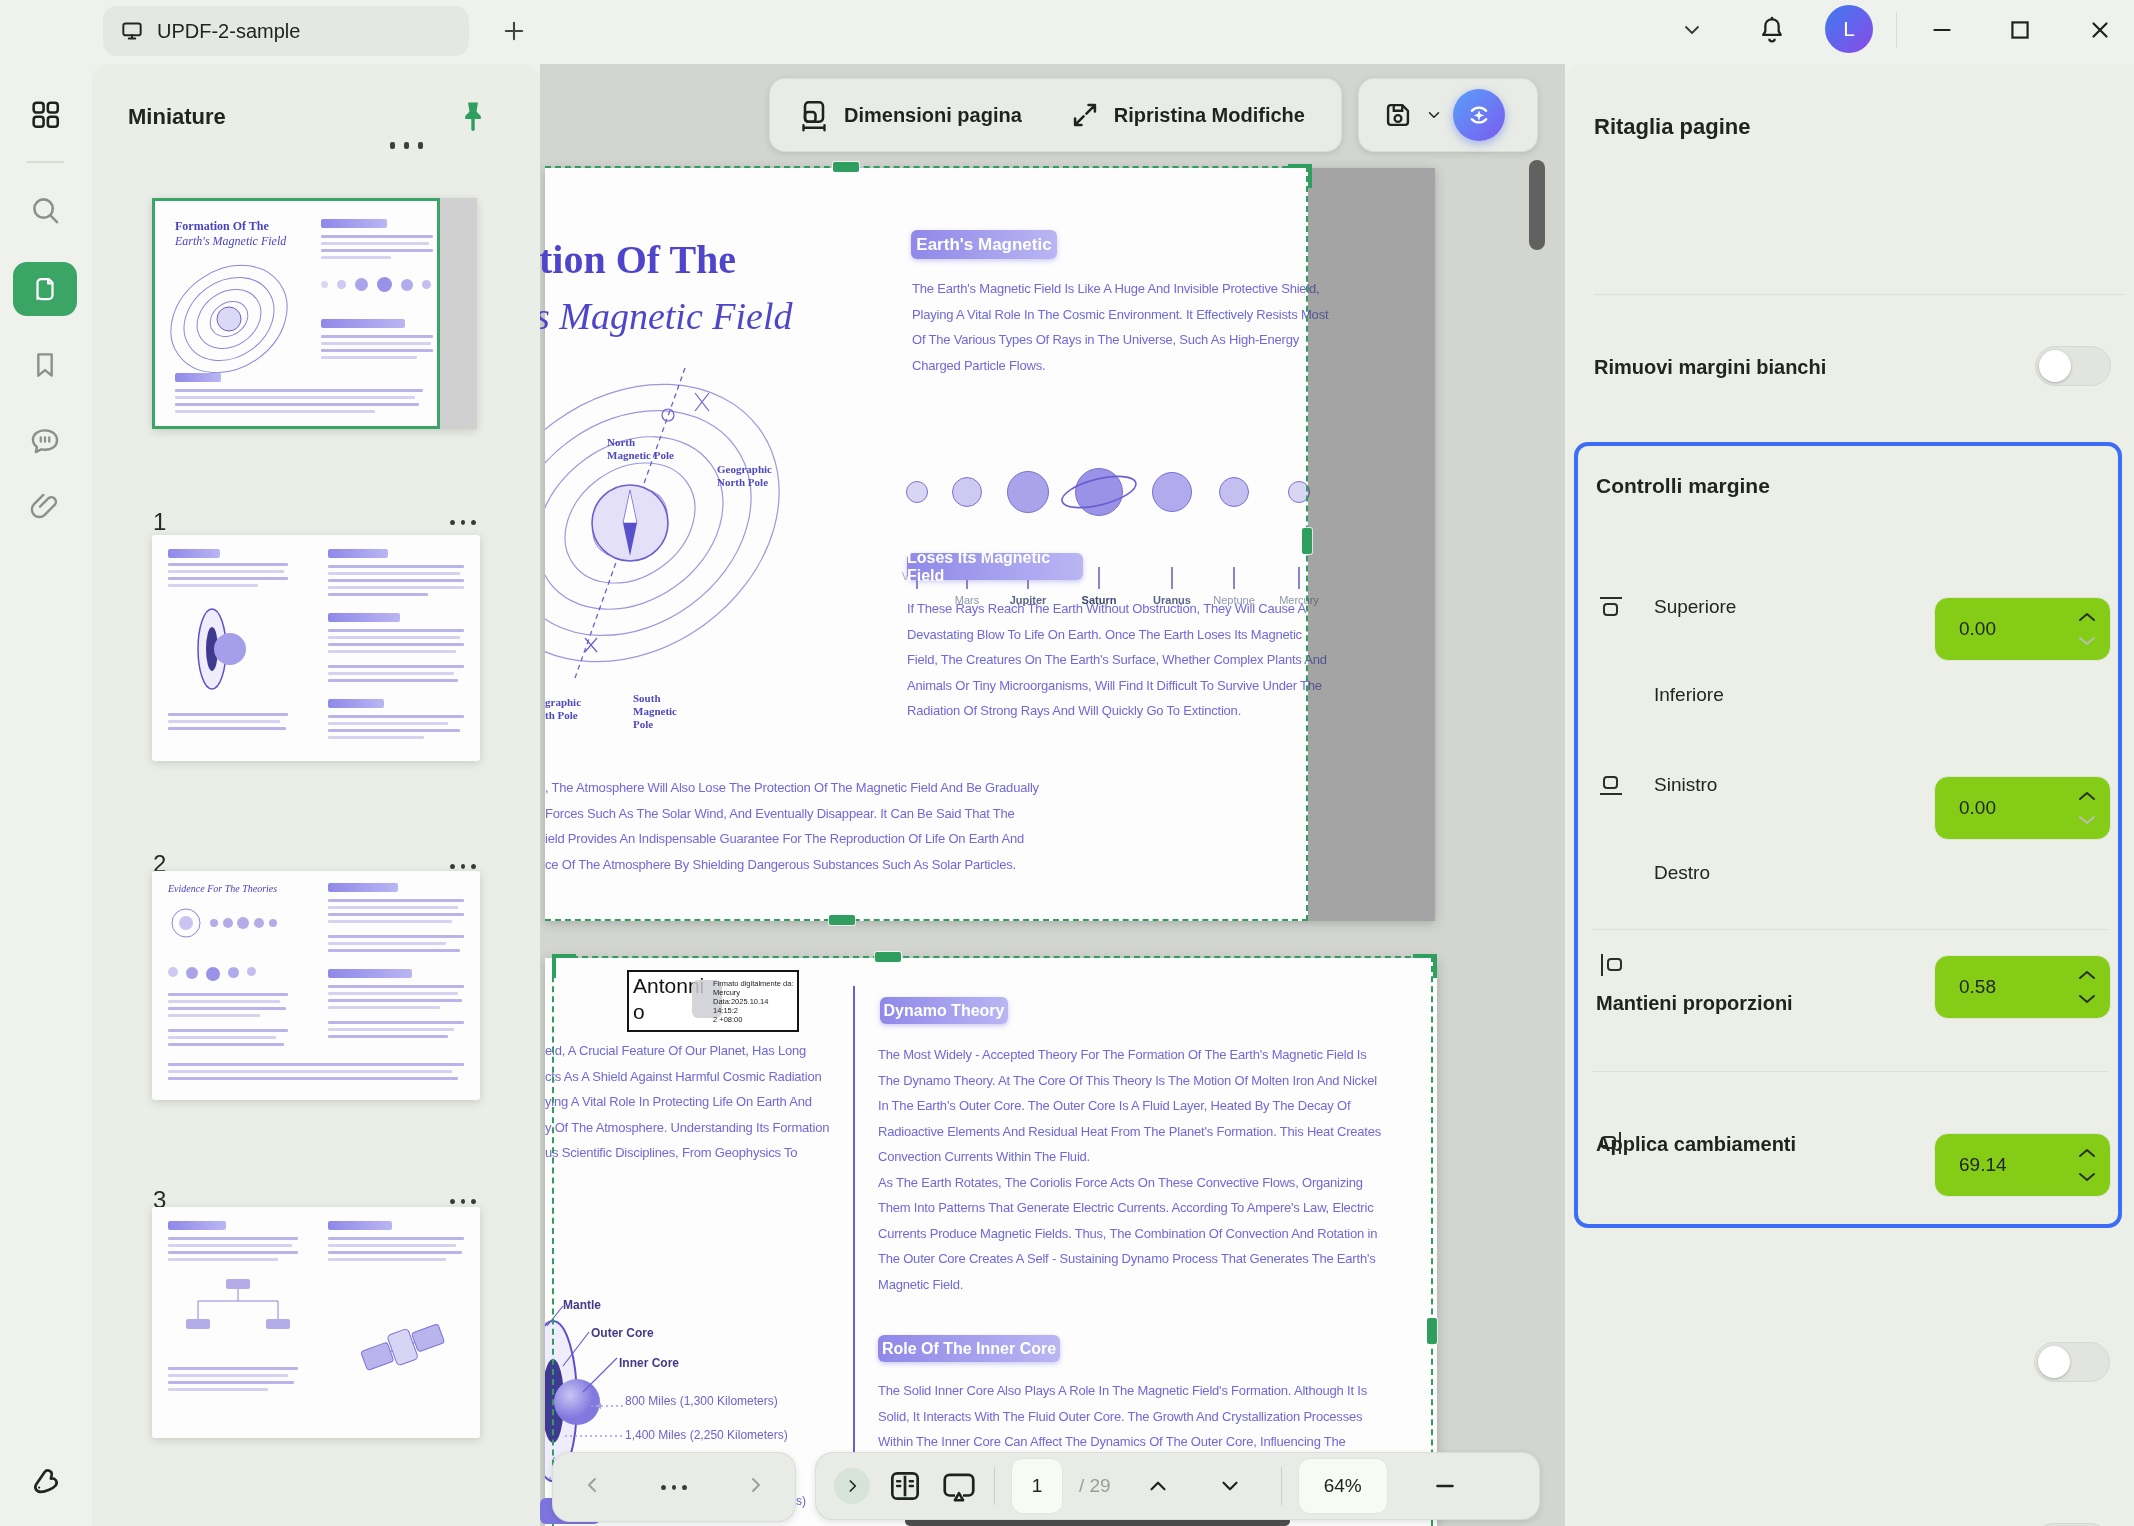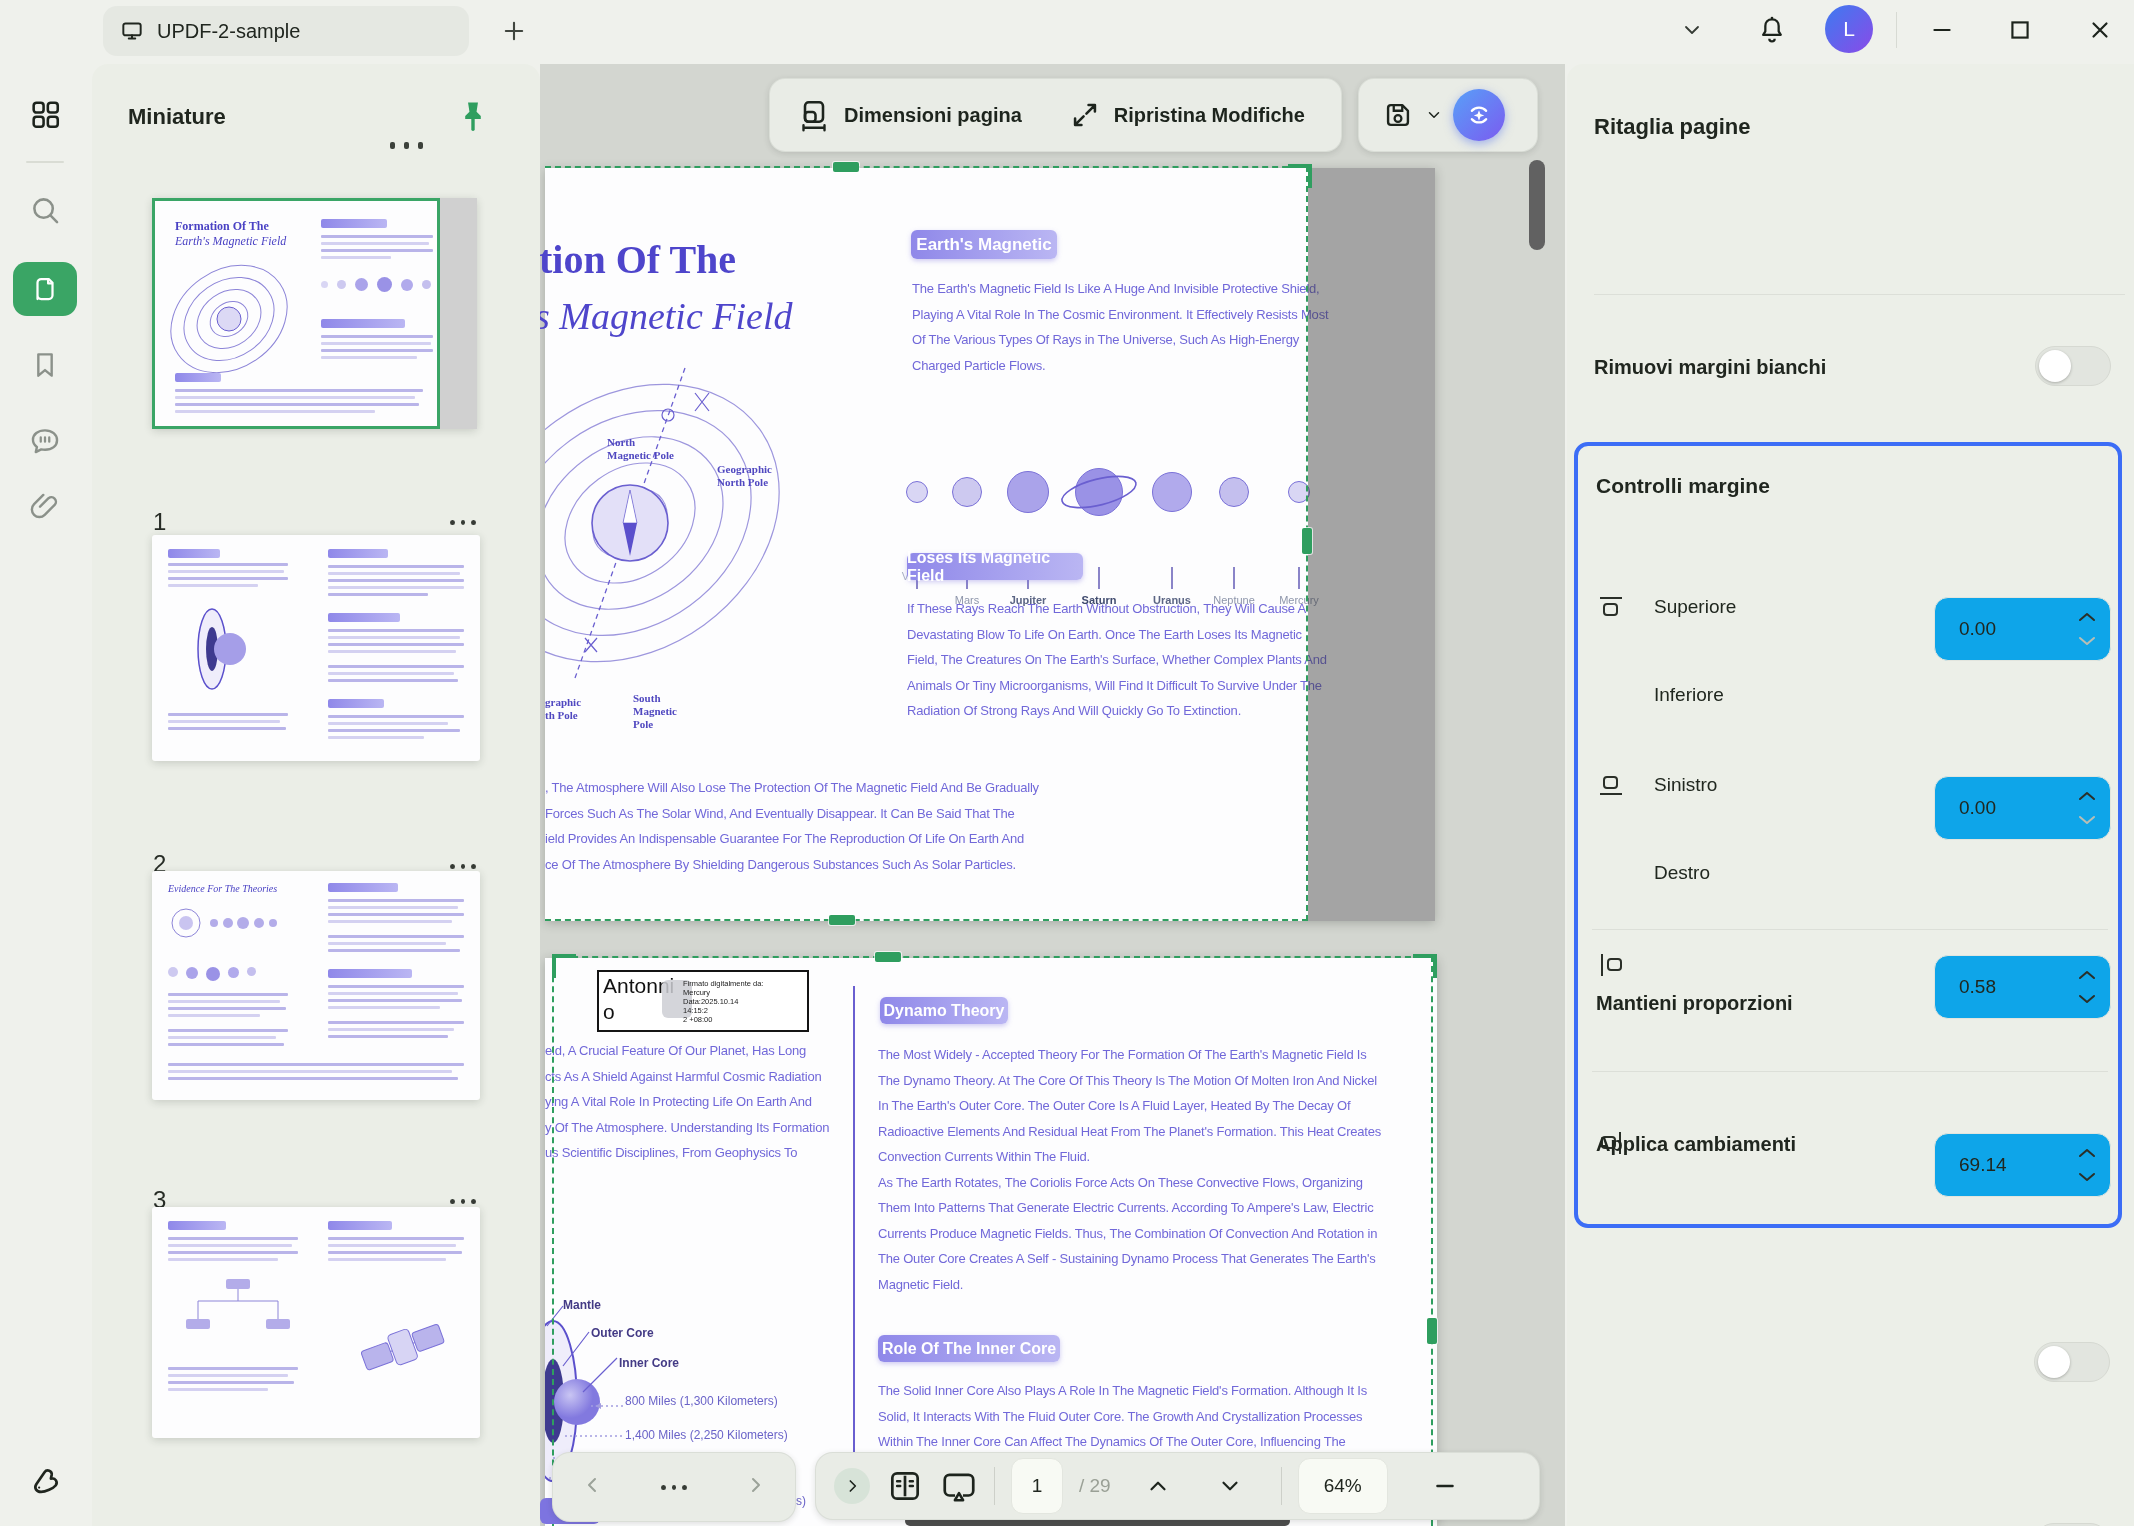--- a/index.html
+++ b/index.html
@@ -48,21 +48,21 @@
   .dist{position:absolute;font-size:12px;color:#6a63c8;white-space:nowrap;}
   
   .rpanel{left:1567px;top:64px;width:567px;height:1462px;background:#ecefe8;border-radius:16px 0 0 0;}
   .rp-title{font-size:22px;font-weight:bold;color:#20261f;}
   .dropdown{background:#f4f6f1;border:1px solid #dfe3dc;border-radius:16px;display:flex;align-items:center;justify-content:space-between;padding:0 22px;box-sizing:border-box;font-size:19px;color:#272d26;}
   .divider{height:1px;background:#dcdfd8;}
   .toggle{width:76px;height:40px;border-radius:20px;background:#e2e5df;border:1px solid #d6d9d2;box-sizing:border-box;position:relative;}
   .toggle .knob{position:absolute;left:3px;top:3px;width:32px;height:32px;border-radius:50%;background:#fff;box-shadow:0 1px 3px rgba(0,0,0,.25);}
   .blue-box{border:4px solid #3c6df6;border-radius:14px;background:#ecefe8;}
   .mrow-label{font-size:19px;color:#20271f;}
-  .stepper{background:#0ea5e9;border:1px solid #e2e5de;border-radius:14px;display:flex;align-items:center;position:relative;}
+  .stepper{background:#84cc16;border:1px solid #e2e5de;border-radius:14px;display:flex;align-items:center;position:relative;}
   .stepper .val{font-size:19px;color:#20271f;padding-left:24px;}
   .chev{position:absolute;right:14px;width:18px;height:10px;}
   .bold-label{font-size:20px;font-weight:bold;color:#20261f;}
   .mi{position:relative;width:22px;height:22px;display:inline-block;}
   .mi i{position:absolute;box-sizing:border-box;}
   .mi .sq{width:15px;height:13px;border:2.4px solid #2a2f28;border-radius:4px;}
   .mi-top .ln{left:0;top:1px;width:22px;height:2.4px;background:#2a2f28;}
   .mi-top .sq{left:3px;top:7px;}
   .mi-bot .ln{left:0;bottom:1px;width:22px;height:2.4px;background:#2a2f28;}
   .mi-bot .sq{left:3px;top:2px;}
@@ -472,21 +472,21 @@
     <div class="abs dash-h" style="left:5px;top:102px;width:763px;"></div>
     <div class="abs dash-h" style="left:5px;top:855px;width:763px;"></div>
     <div class="abs dash-v" style="left:766px;top:102px;height:755px;"></div>
     <div class="abs bracket" style="left:748px;top:100px;border-top:4px solid #2f9e5f;border-right:4px solid #2f9e5f;"></div>
     <div class="abs handle" style="left:293px;top:98px;width:26px;height:10px;"></div>
     <div class="abs handle" style="left:289px;top:851px;width:26px;height:10px;"></div>
     <div class="abs handle" style="left:762px;top:464px;width:10px;height:26px;"></div>
 
     <div class="abs page" style="left:5px;top:894px;width:892px;height:568px;">
 
-      <div class="abs stamp" style="left:52px;top:12px;width:168px;height:58px;padding-left:40px;">
+      <div class="abs stamp" style="left:82px;top:12px;width:168px;height:58px;">
         <div class="abs stamp-name" style="left:4px;top:2px;">Antonni</div>
         <div class="abs stamp-name" style="left:4px;top:28px;">o</div>
         <div class="abs" style="left:63px;top:8px;width:30px;height:38px;background:#cdced3;opacity:.85;border-radius:6px;"></div>
         <div class="abs stamp-small" style="left:84px;top:7px;width:82px;">
             <div>Firmato digitalmente da:</div>
             <div>Mercury</div>
             <div>Data:2025.10.14 14:15:2</div>
             <div>2 +08:00</div>
           </div>
       </div>

